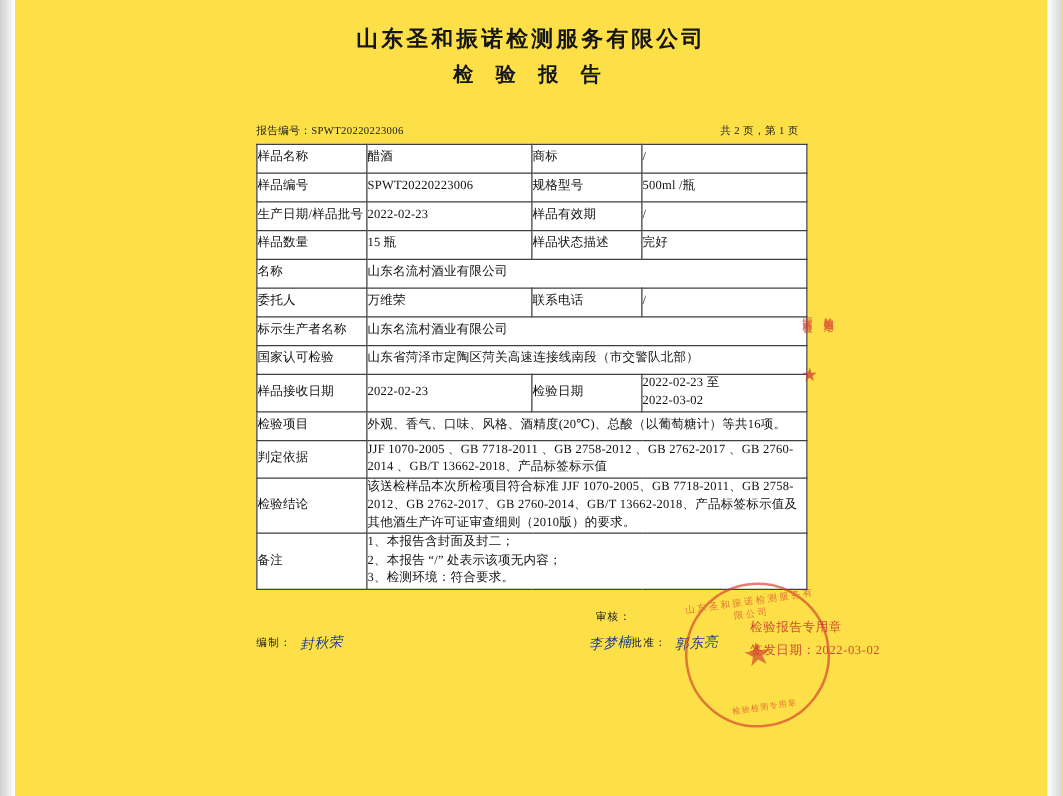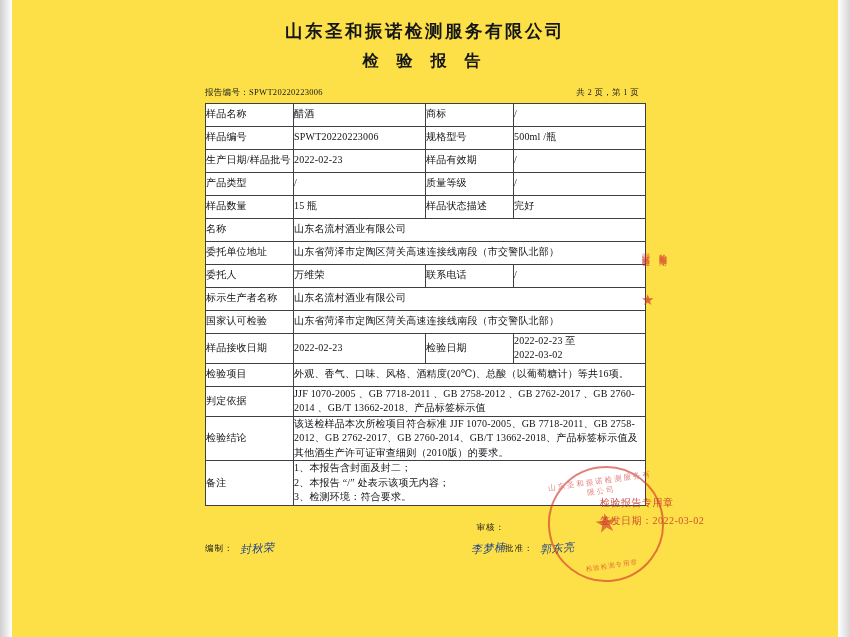--- a/index.html
+++ b/index.html
@@ -65,21 +65,21 @@
   }
 
   .meta-row {
     display: flex;
     justify-content: space-between;
     align-items: flex-end;
     margin-top: 14px;
     font-size: 8.5px;
     color: #1a1b1f;
   }
-  .meta-left { letter-spacing: 0.3px; }
+  .meta-left { letter-spacing: 0.3px; margin-top: 12px; }
   .meta-right { letter-spacing: 0.3px; padding-right: 6px; }
 
   table.report {
     border-collapse: collapse;
     width: 440px;
     margin-top: 4px;
     table-layout: fixed;
     background: #fff;
   }
   table.report td {
@@ -262,39 +262,29 @@
           <td class="lbl">规格型号</td>
           <td class="val">500ml /瓶</td>
         </tr>
         <tr>
           <td class="lbl">生产日期/样品批号</td>
           <td class="val">2022-02-23</td>
           <td class="lbl">样品有效期</td>
           <td class="val">/</td>
         </tr>
         <tr>
-          <td class="lbl">产品类型</td>
-          <td class="val">/</td>
-          <td class="lbl">质量等级</td>
-          <td class="val">/</td>
-        </tr>
-        <tr>
           <td class="lbl">样品数量</td>
           <td class="val">15 瓶</td>
           <td class="lbl">样品状态描述</td>
           <td class="val">完好</td>
         </tr>
 
         <tr>
           <td class="lbl">名称</td>
           <td class="val" colspan="3">山东名流村酒业有限公司</td>
-        </tr>
-        <tr>
-          <td class="lbl tall-2">委托单位地址</td>
-          <td class="val tall-2" colspan="3">山东省菏泽市定陶区菏关高速连接线南段（市交警队北部）</td>
         </tr>
         <tr>
           <td class="lbl">委托人</td>
           <td class="val">万维荣</td>
           <td class="lbl">联系电话</td>
           <td class="val">/</td>
         </tr>
         <tr>
           <td class="lbl">标示生产者名称</td>
           <td class="val" colspan="3">山东名流村酒业有限公司</td>

